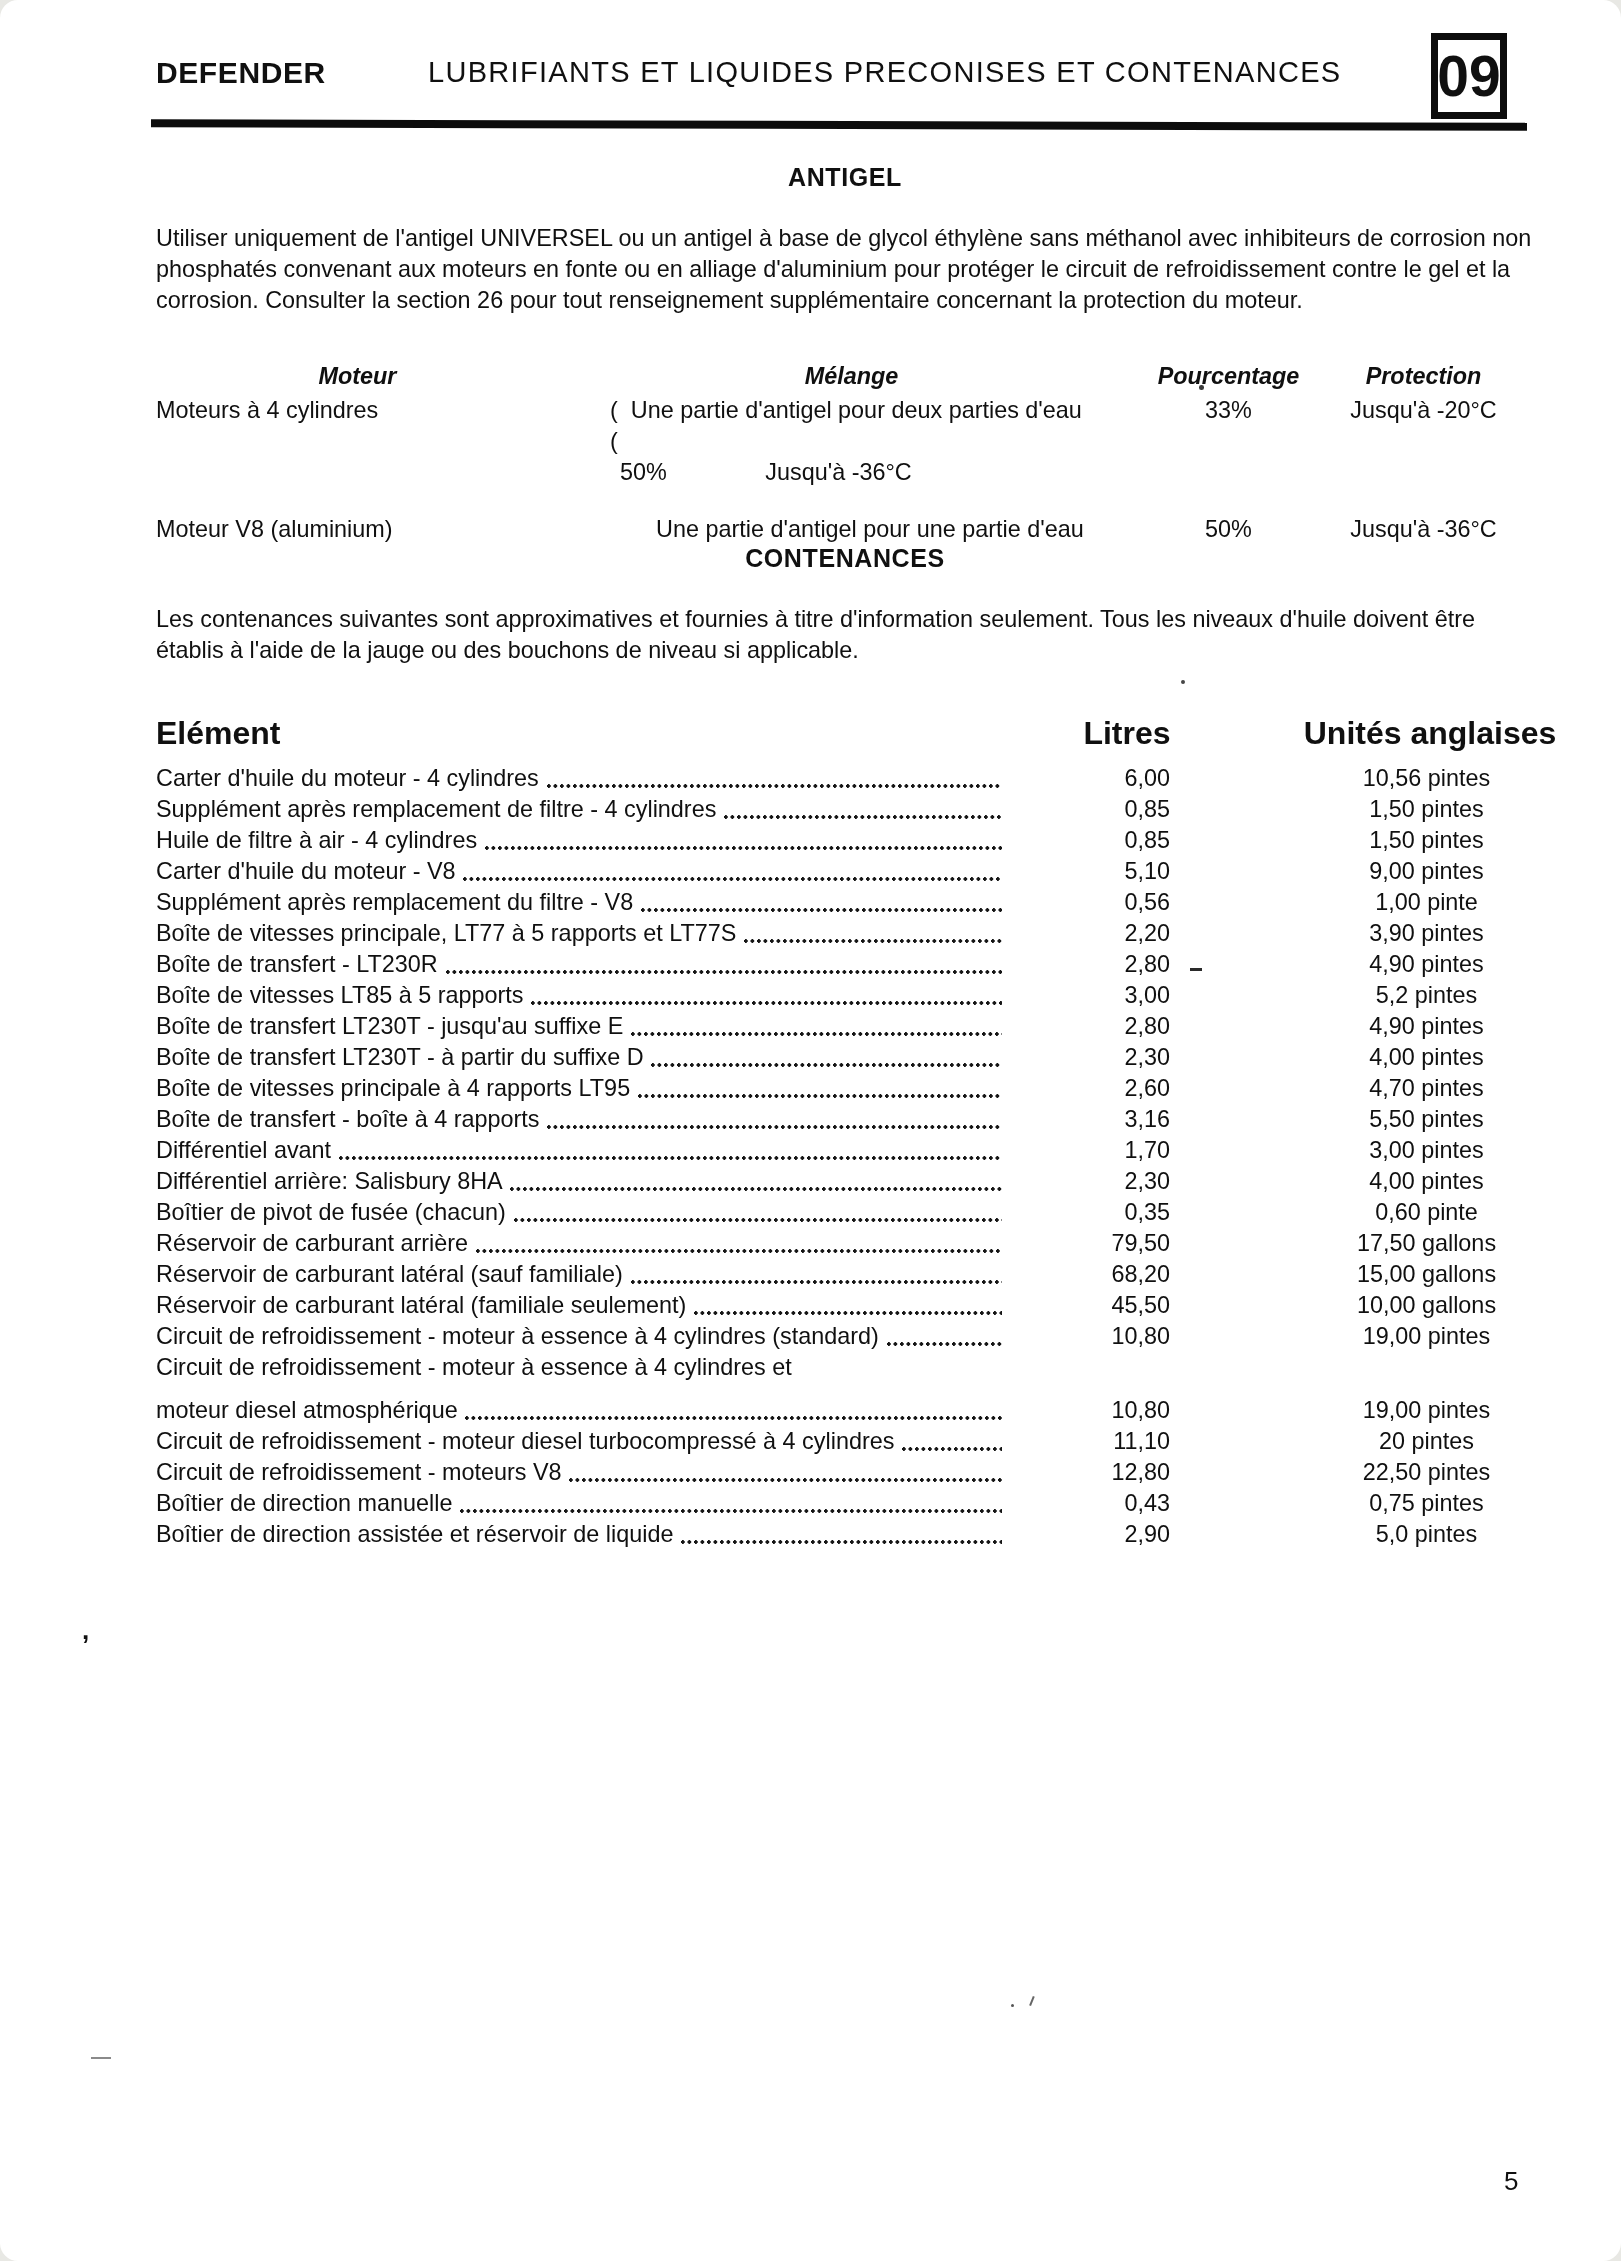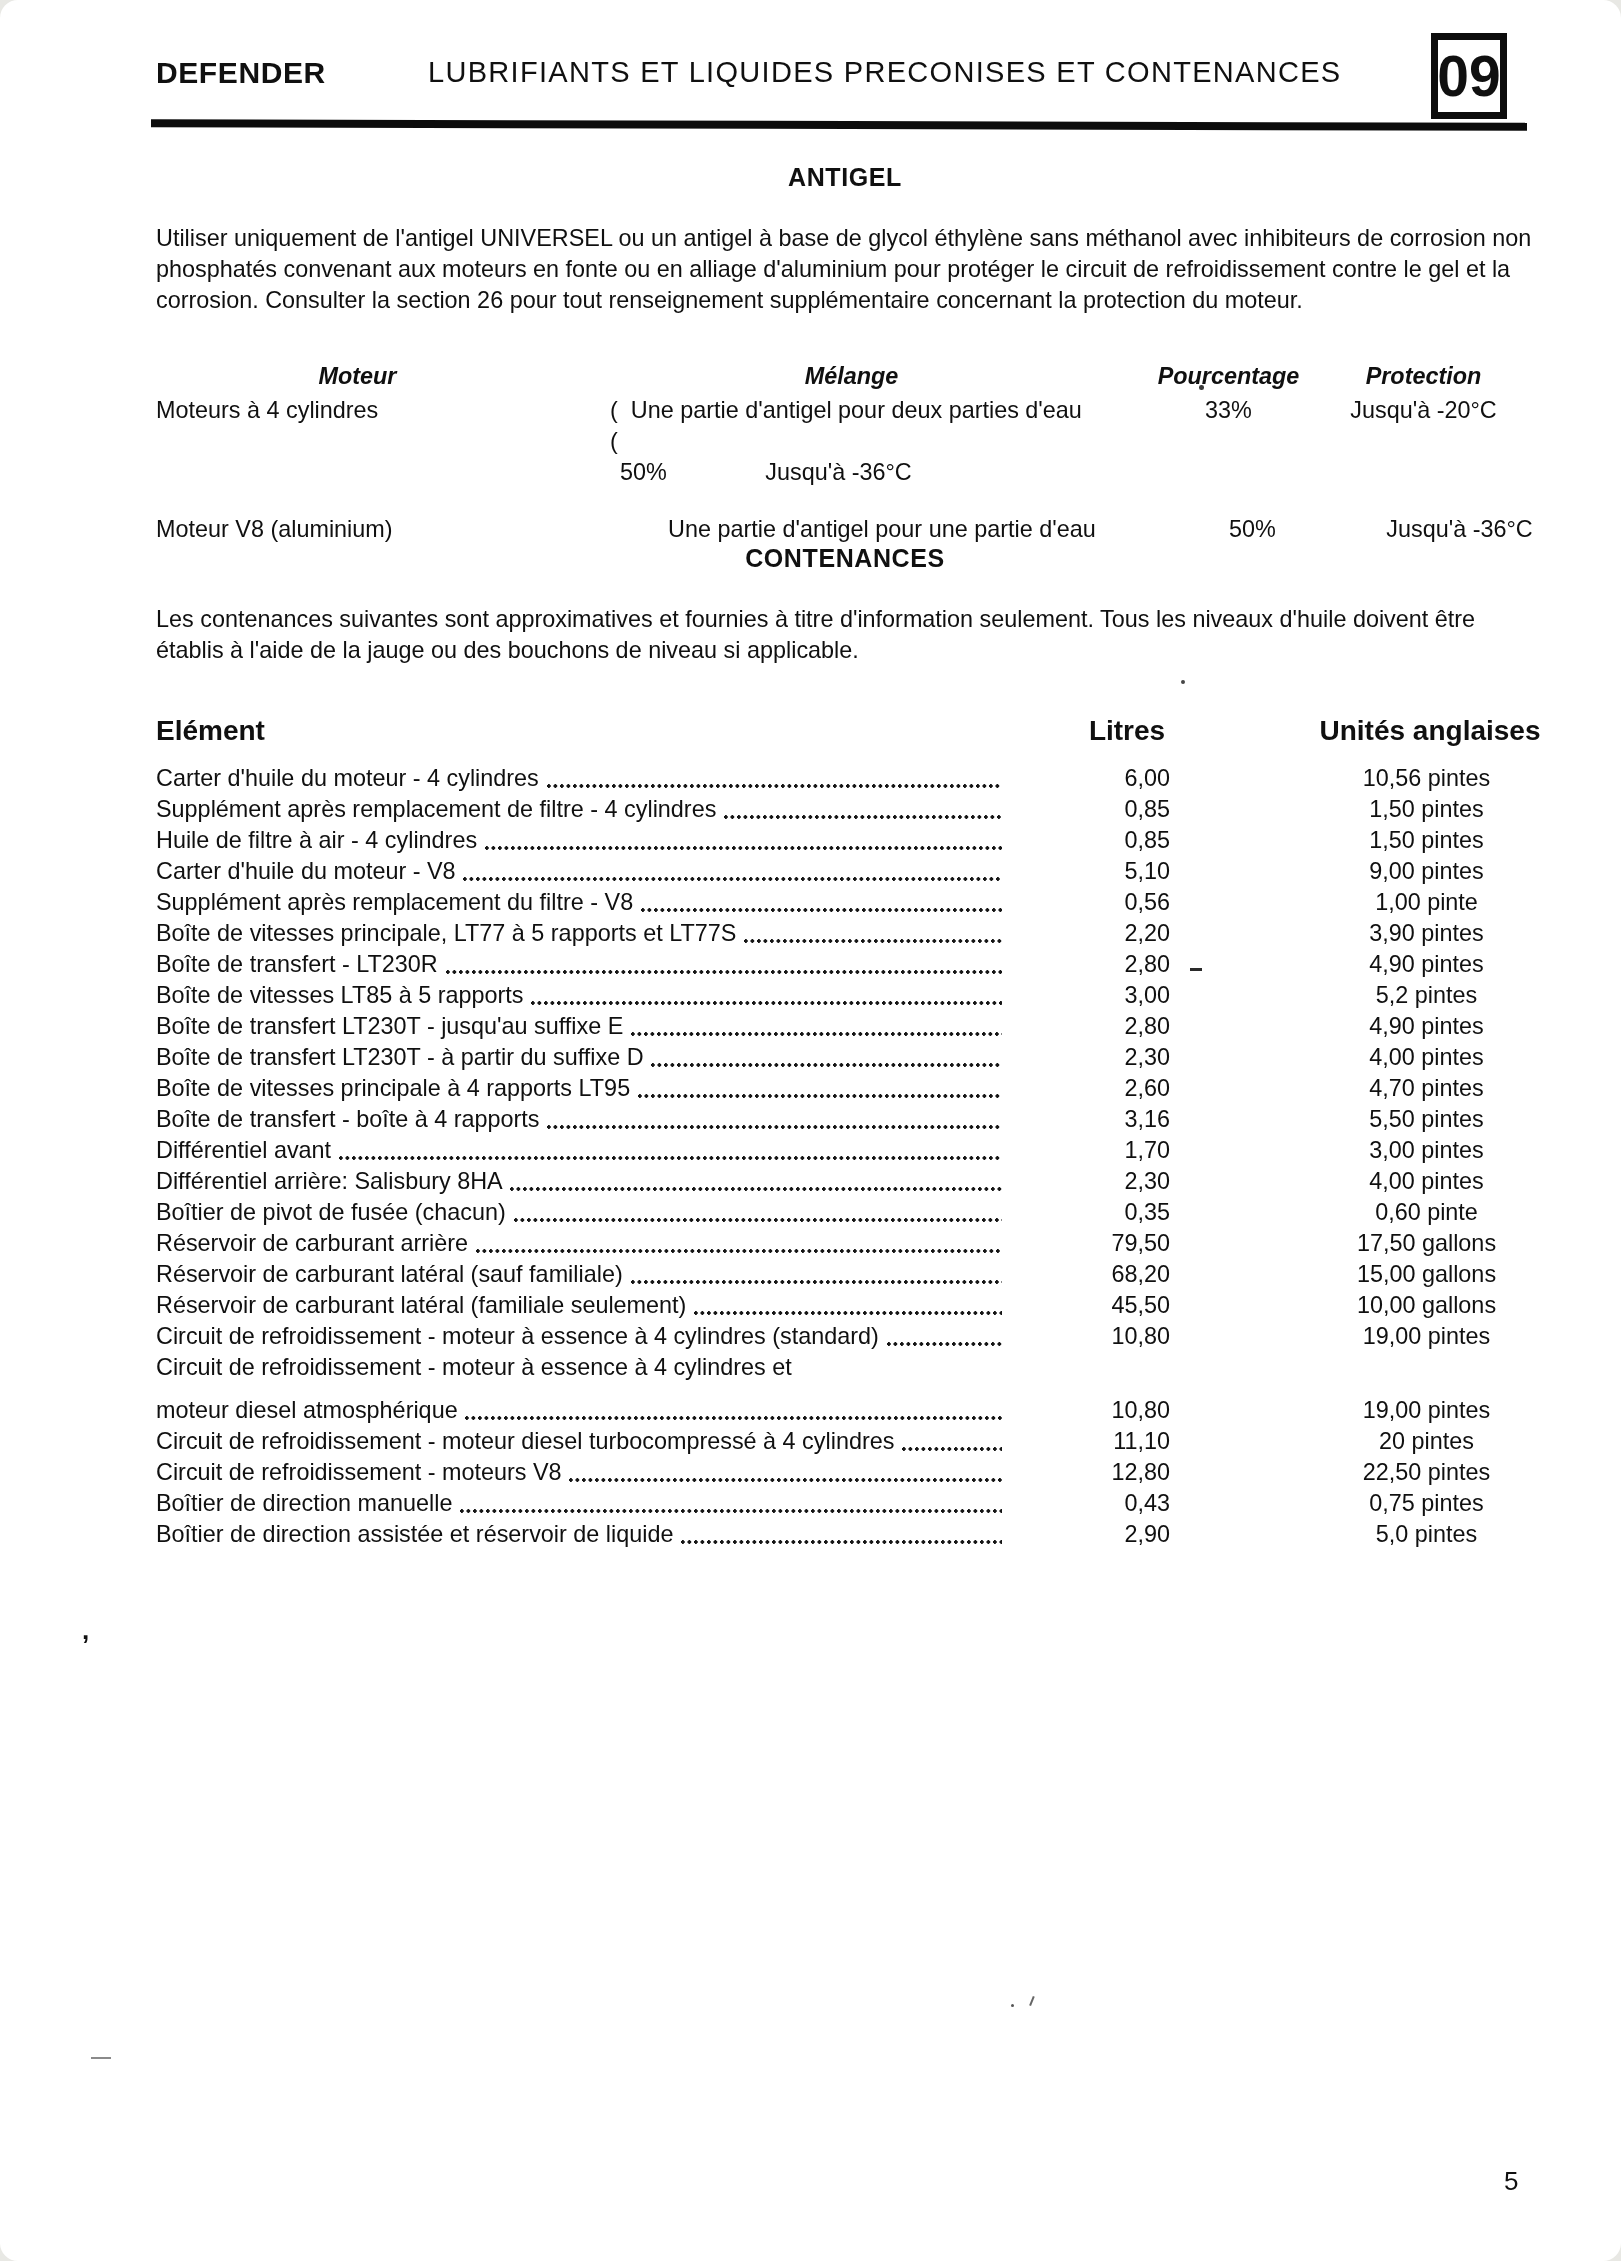--- a/index.html
+++ b/index.html
@@ -26,24 +26,24 @@
   .ahead{margin-bottom:3.9px;}
   .ahead span{font-weight:700;font-style:italic;}
   .c1{width:403px;flex-shrink:0;}
   .c2{width:585px;flex-shrink:0;padding-left:51px;box-sizing:border-box;}
   .c3{width:169px;flex-shrink:0;text-align:center;}
   .c4{width:221px;flex-shrink:0;text-align:center;}
   .ahead .c1{text-align:center;}
   .ahead .c2{text-align:center;padding-left:0;}
   .mel{white-space:pre;}
   .indent{padding-left:97px;}
-  .vgap{margin-top:26px;gap:12px;}
+  .vgap{margin-top:26px;}
   
   .cont-h{margin-top:84px;}
-  .cap-head{position:relative;height:31px;margin-top:49px;font-size:28px;font-weight:700;}
+  .cap-head{position:relative;height:31px;margin-top:49px;font-size:32px;font-weight:700;}
   .ch-el{position:absolute;left:0;top:0;}
   .ch-lit{position:absolute;left:971px;top:0;transform:translateX(-50%);}
   .ch-imp{position:absolute;left:1274px;top:0;transform:translateX(-50%);white-space:nowrap;}
   #cap-rows{margin-top:17px;font-size:23.4px;}
   .cap-row{display:flex;line-height:31px;}
   .lbl{white-space:nowrap;flex-shrink:0;}
   .leader{
     flex:1 1 0;min-width:0;height:3.9px;align-self:flex-end;margin:0 6.5px 5.8px 7.8px;
     background-image:radial-gradient(circle at 1.9px 1.9px,#161616 1.6px,transparent 1.8px);
     background-size:6.5px 3.9px;background-repeat:repeat-x;background-position:left bottom;

